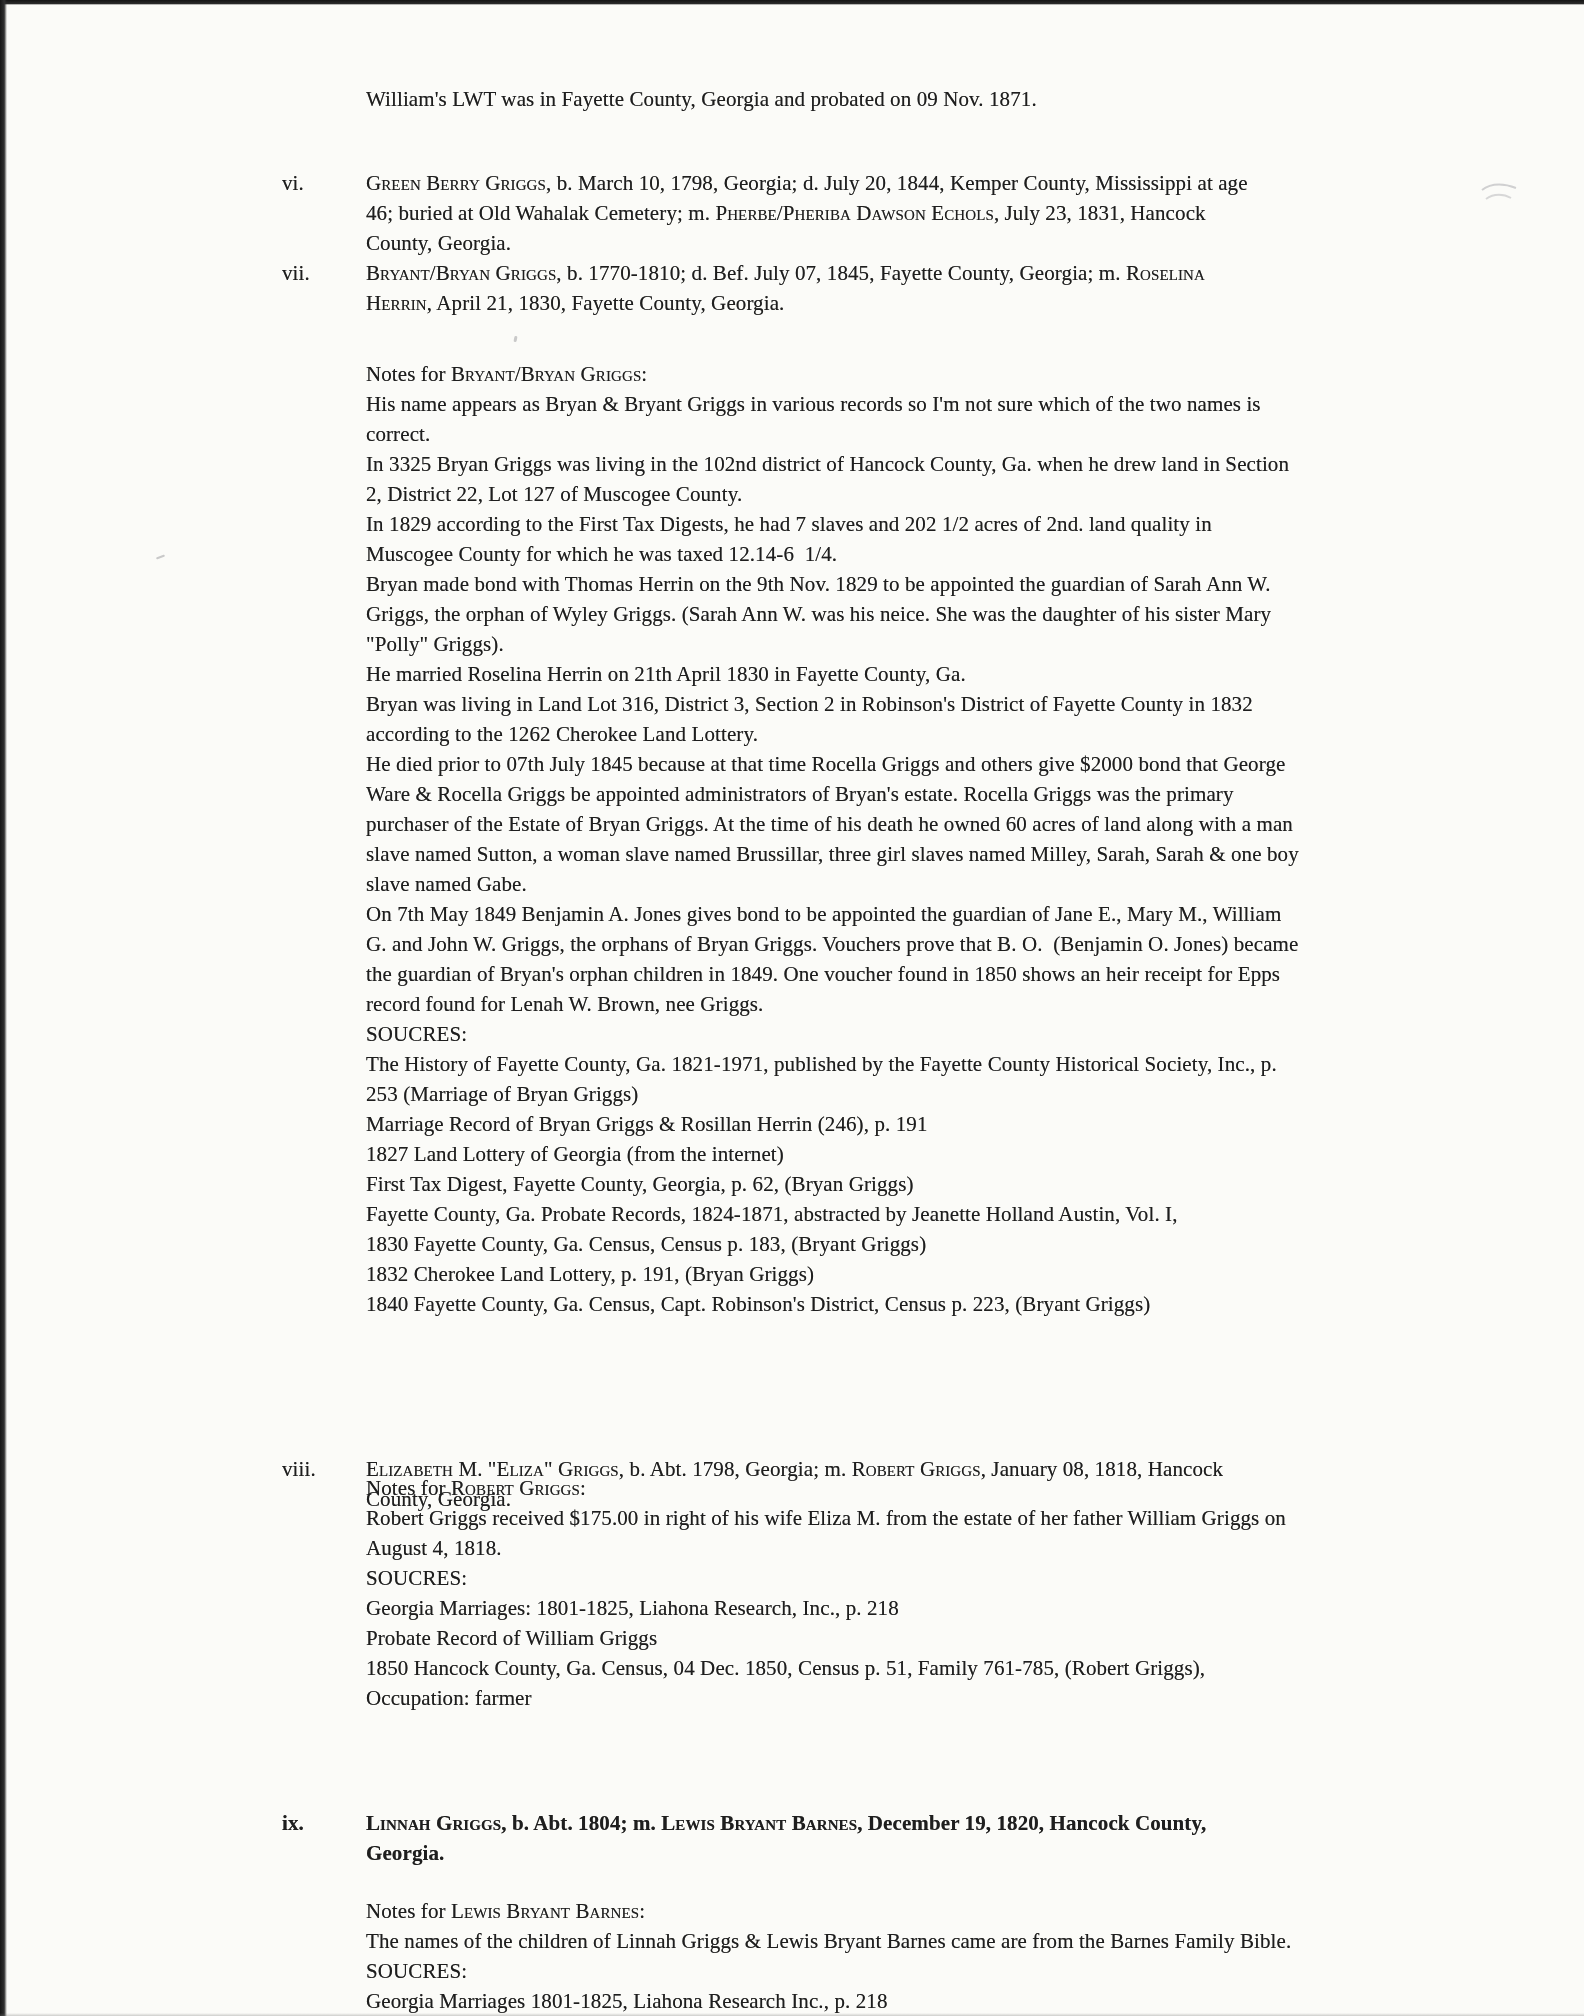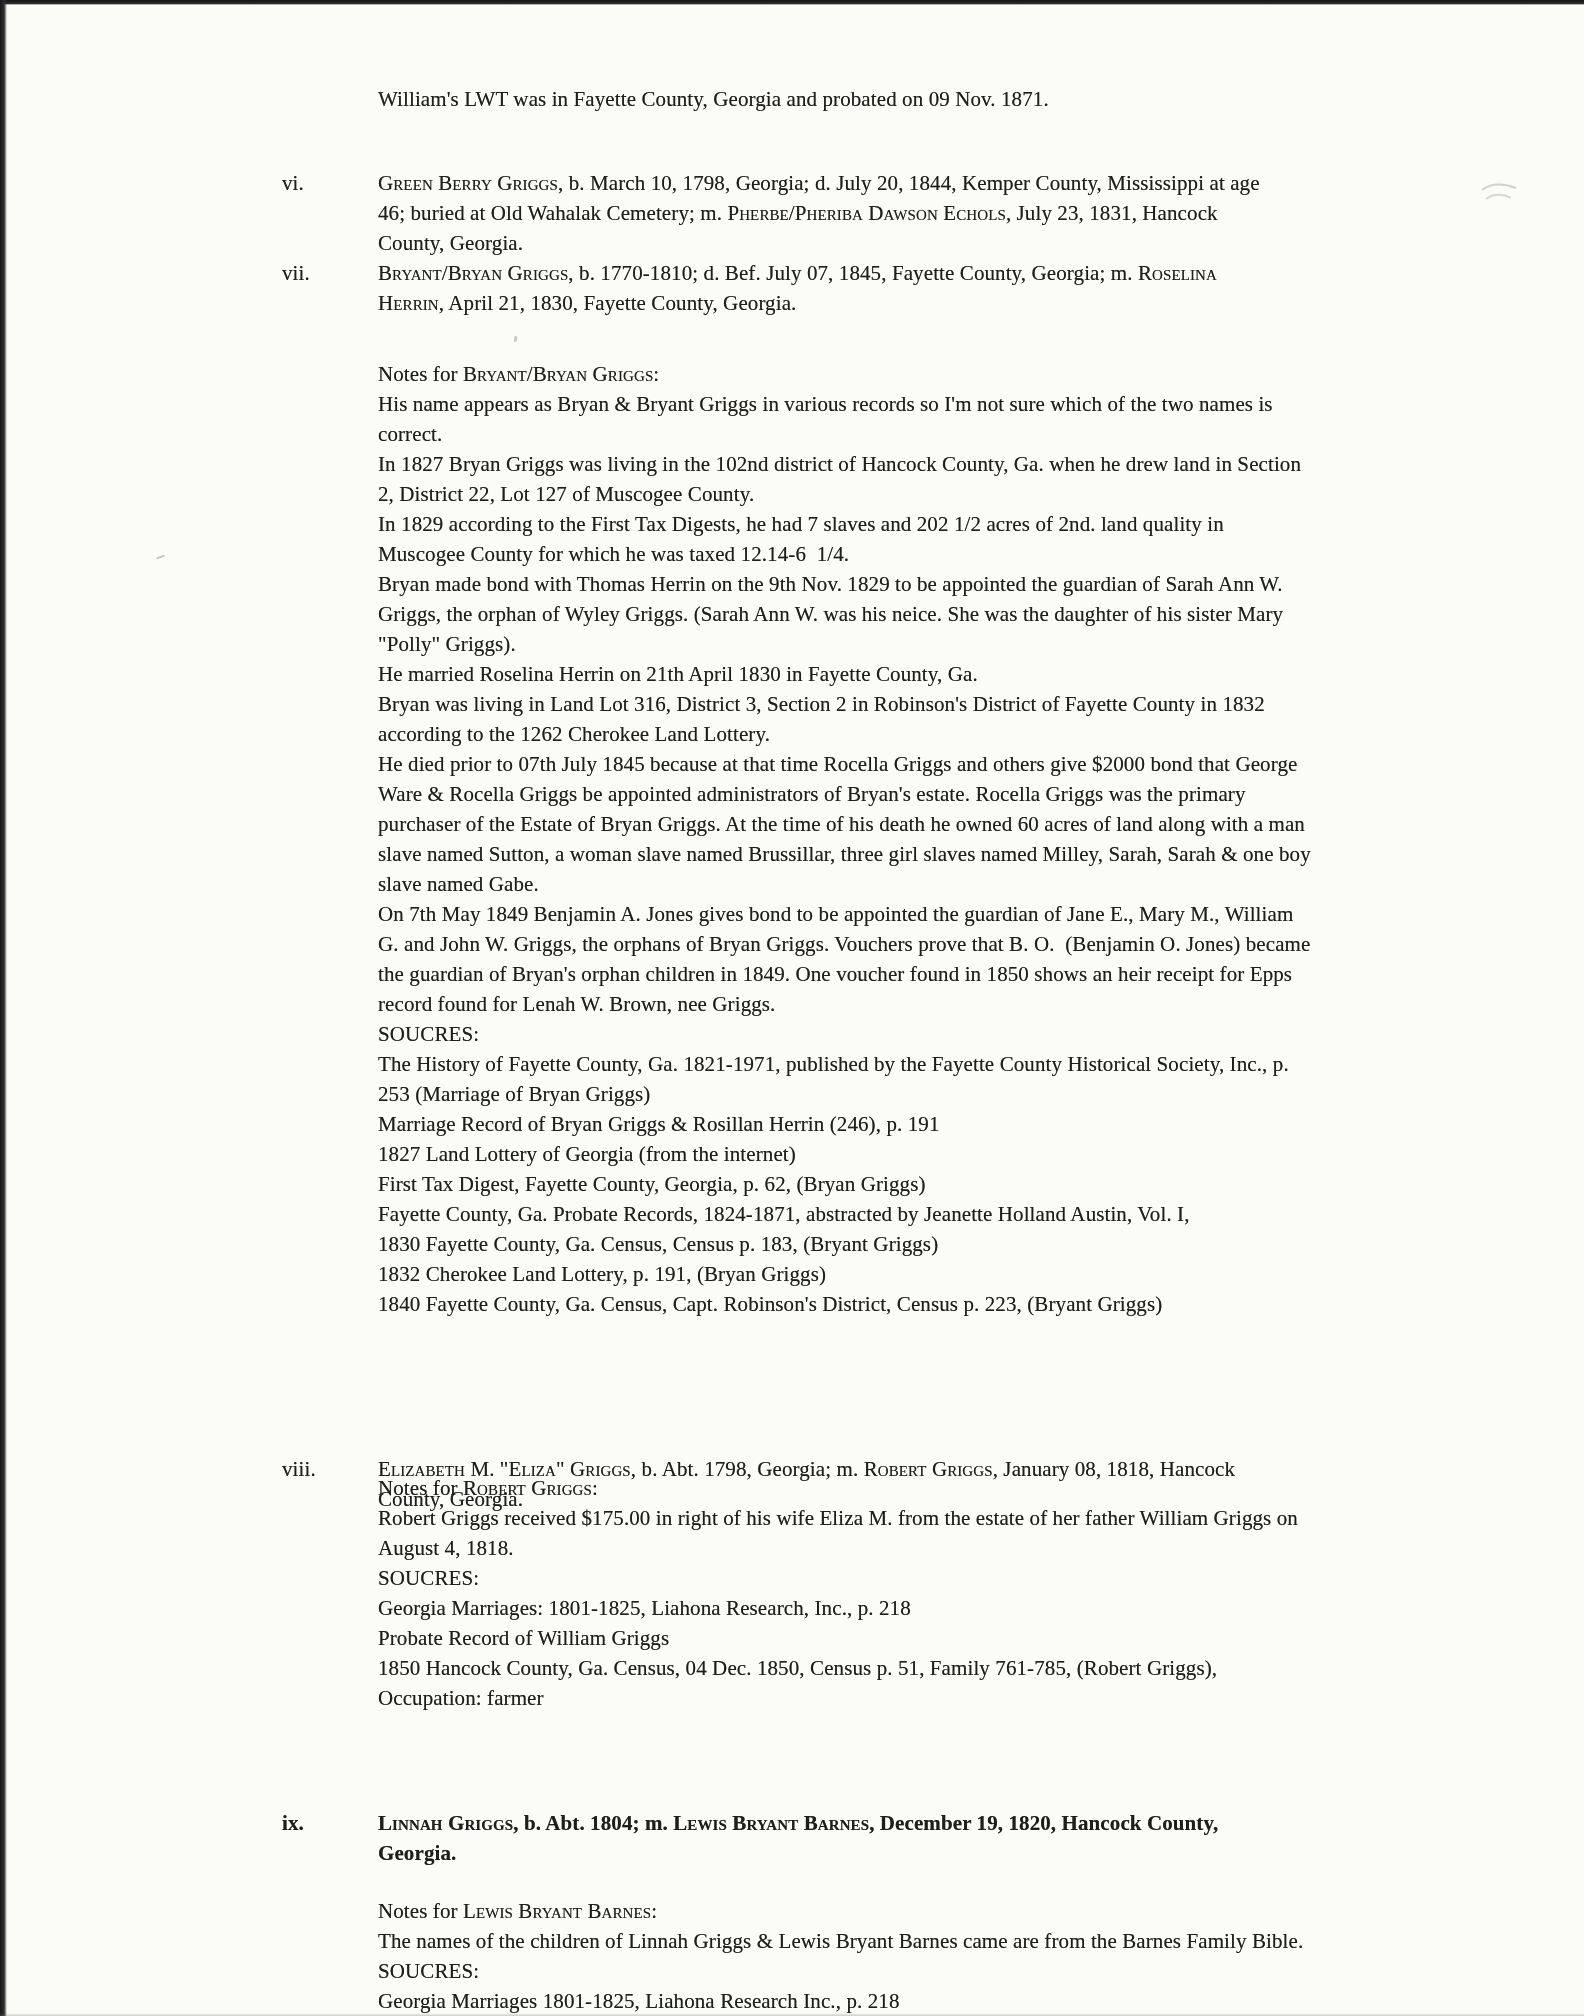--- a/index.html
+++ b/index.html
@@ -38,21 +38,20 @@
   }
   
   .block {
     position: absolute;
     left: 366px;
   }
   .line {
     white-space: pre;
     height: 30px;
     text-shadow: 0 0 0.5px rgba(20,20,20,0.55);
-    margin-left: 12px;
   }
   .num {
     position: absolute;
     left: -84px;
     width: 66px;
     text-shadow: 0 0 0.5px rgba(20,20,20,0.55);
   }
   .sc { font-variant: small-caps; }
 
   #block-0 { top: 84px; }
@@ -90,21 +89,21 @@
       </div>
       <div class="block" id="block-2">
         <span class="num">vii.</span>
         <div class="line"><span class="sc">Bryant/Bryan Griggs</span><span>, b. 1770-1810; d. Bef. July 07, 1845, Fayette County, Georgia; m. </span><span class="sc">Roselina</span></div>
         <div class="line"><span class="sc">Herrin</span><span>, April 21, 1830, Fayette County, Georgia.</span></div>
       </div>
       <div class="block" id="block-3">
         <div class="line"><span>Notes for </span><span class="sc">Bryant/Bryan Griggs</span><span>:</span></div>
         <div class="line"><span>His name appears as Bryan &amp; Bryant Griggs in various records so I'm not sure which of the two names is</span></div>
         <div class="line"><span>correct.</span></div>
-        <div class="line"><span>In 1827 Bryan Griggs was living in the 102nd district of Hancock County, Ga. when he drew land in Section</span></div>
+        <div class="line"><span>In 3325 Bryan Griggs was living in the 102nd district of Hancock County, Ga. when he drew land in Section</span></div>
         <div class="line"><span>2, District 22, Lot 127 of Muscogee County.</span></div>
         <div class="line"><span>In 1829 according to the First Tax Digests, he had 7 slaves and 202 1/2 acres of 2nd. land quality in</span></div>
         <div class="line"><span>Muscogee County for which he was taxed 12.14-6  1/4.</span></div>
         <div class="line"><span>Bryan made bond with Thomas Herrin on the 9th Nov. 1829 to be appointed the guardian of Sarah Ann W.</span></div>
         <div class="line"><span>Griggs, the orphan of Wyley Griggs. (Sarah Ann W. was his neice. She was the daughter of his sister Mary</span></div>
         <div class="line"><span>"Polly" Griggs).</span></div>
         <div class="line"><span>He married Roselina Herrin on 21th April 1830 in Fayette County, Ga.</span></div>
         <div class="line"><span>Bryan was living in Land Lot 316, District 3, Section 2 in Robinson's District of Fayette County in 1832</span></div>
         <div class="line"><span>according to the 1262 Cherokee Land Lottery.</span></div>
         <div class="line"><span>He died prior to 07th July 1845 because at that time Rocella Griggs and others give $2000 bond that George</span></div>

